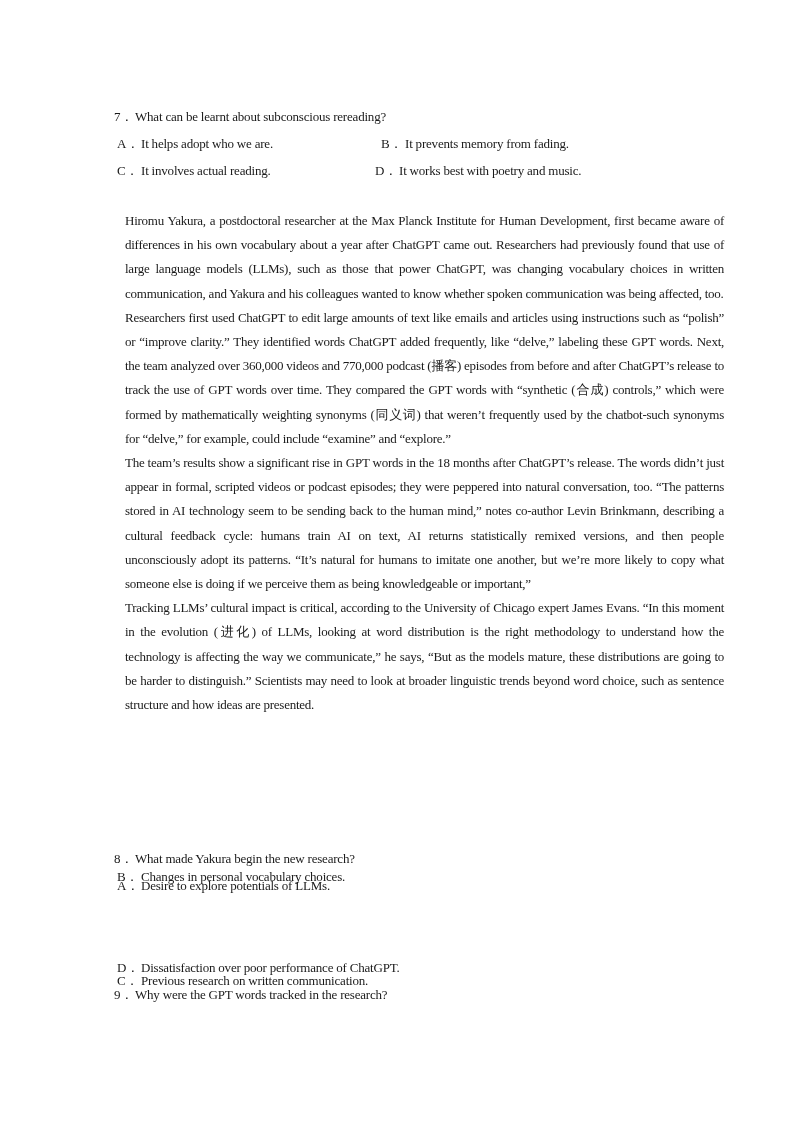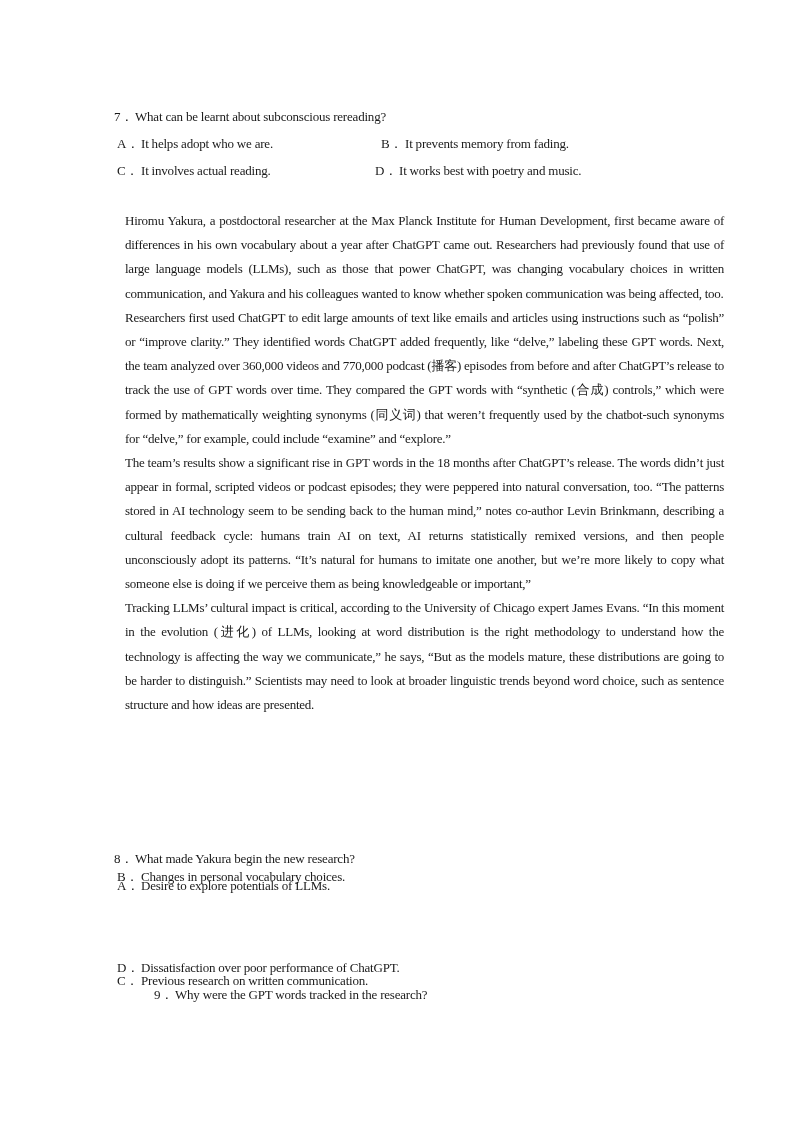--- a/index.html
+++ b/index.html
@@ -89,17 +89,17 @@
   <div class="opt" style="left:20px; top:868px;">
     <span class="opt-letter">B．</span><span>Changes in personal vocabulary choices.</span>
   </div>
   <div class="opt" style="left:20px; top:931px;margin-top:41px;">
     <span class="opt-letter">C．</span><span>Previous research on written communication.</span>
   </div>
   <div class="opt" style="left:20px; top:959px;">
     <span class="opt-letter">D．</span><span>Dissatisfaction over poor performance of ChatGPT.</span>
   </div>
 
-  <div class="q-line" style="top:986px;margin-left:40px;">
+  <div class="q-line" style="top:986px;">
     <span class="q-num">9．</span><span>Why were the GPT words tracked in the research?</span>
   </div>
 
 </div>
 
 </body></html>

